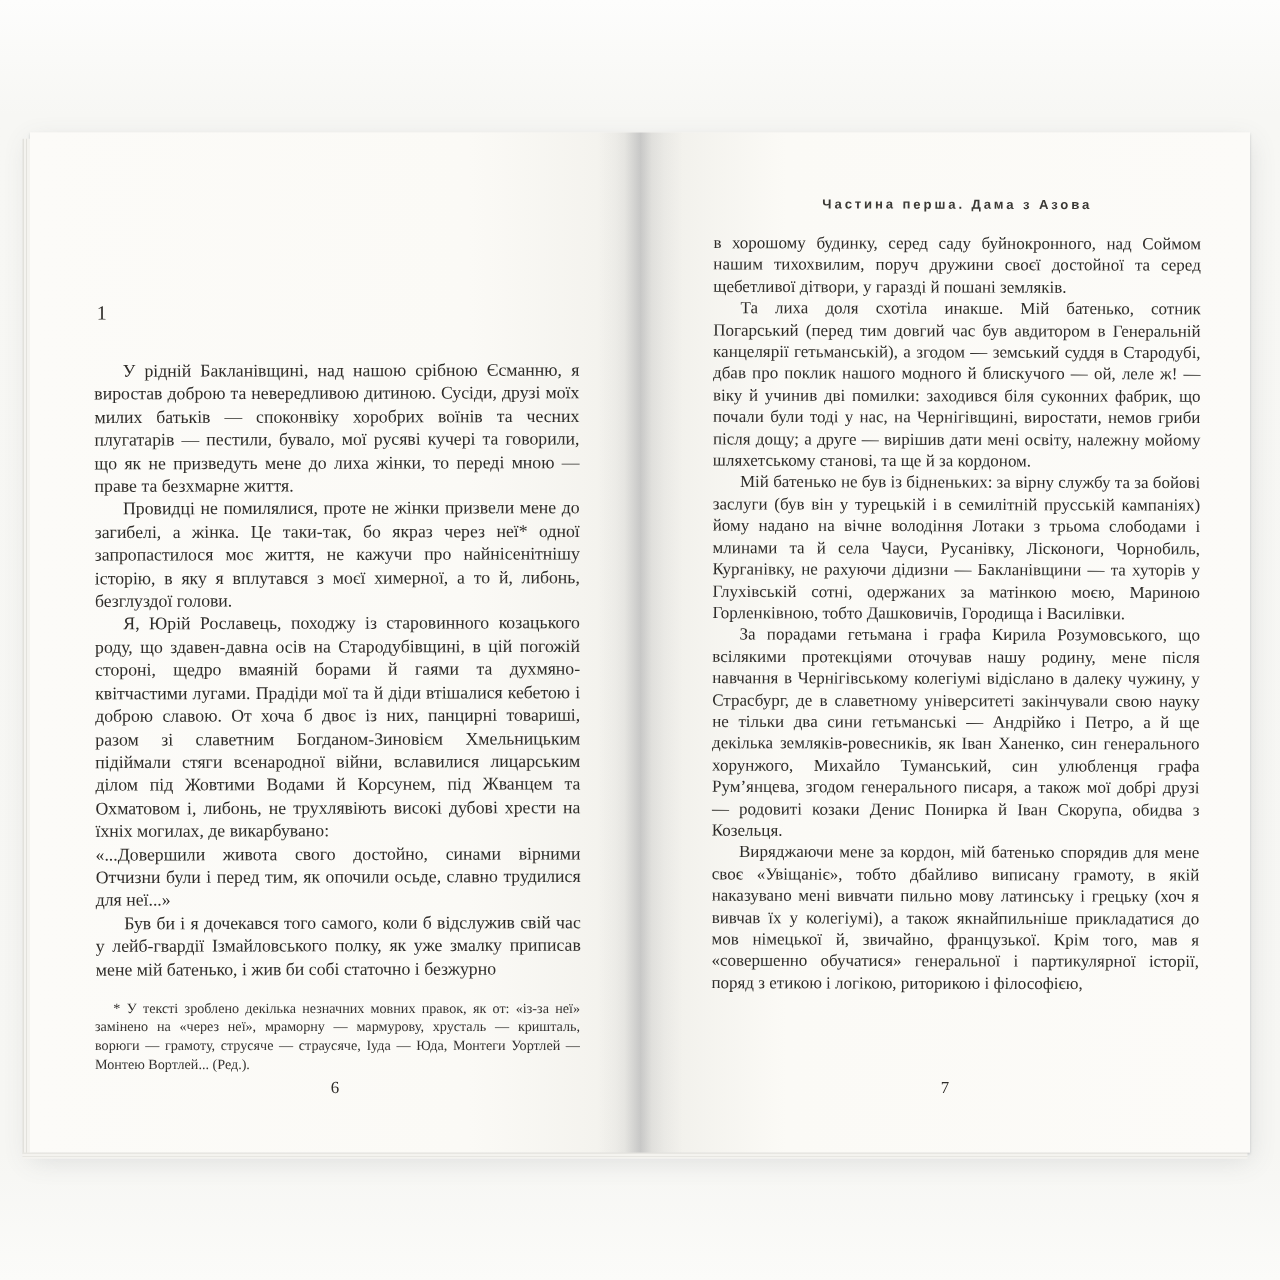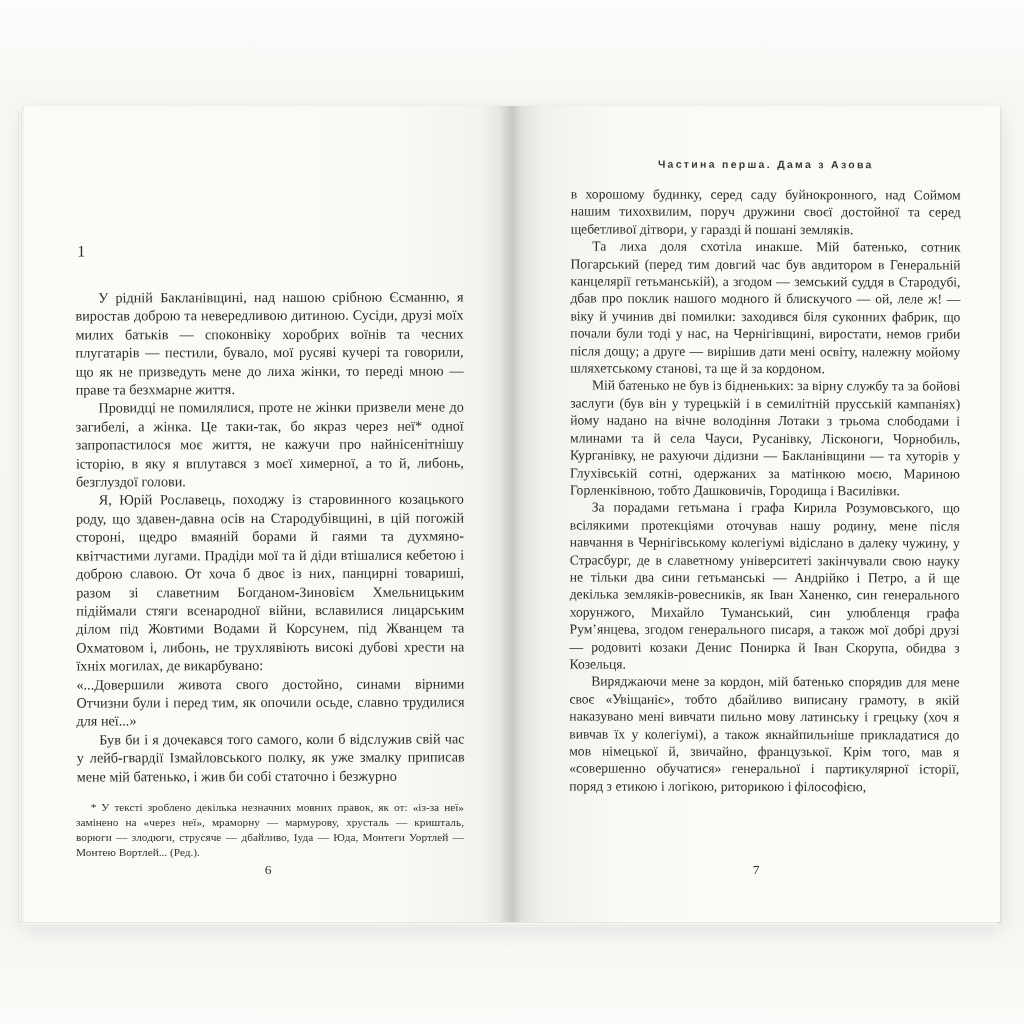--- a/index.html
+++ b/index.html
@@ -112,21 +112,21 @@
 
     <div class="page page-left">
       <div class="text-block text-left">
         <div class="chapter-number">1</div>
         <p class="para indent">У рідній Бакланівщині, над нашою срібною Єсманню, я виростав доброю та невередливою дитиною. Сусіди, друзі моїх милих батьків — споконвіку хоробрих воїнів та чесних плугатарів — пестили, бувало, мої русяві кучері та говорили, що як не призведуть мене до лиха жінки, то переді мною — праве та безхмарне життя.</p>
         <p class="para indent">Провидці не помилялися, проте не жінки призвели мене до загибелі, а жінка. Це таки-так, бо якраз через неї* одної запропастилося моє життя, не кажучи про найнісенітнішу історію, в яку я вплутався з моєї химерної, а то й, либонь, безглуздої голови.</p>
         <p class="para indent">Я, Юрій Рославець, походжу із старовинного козацького роду, що здавен-давна осів на Стародубівщині, в цій погожій стороні, щедро вмаяній борами й гаями та духмяно-квітчастими лугами. Прадіди мої та й діди втішалися кебетою і доброю славою. От хоча б двоє із них, панцирні товариші, разом зі славетним Богданом-Зиновієм Хмельницьким підіймали стяги всенародної війни, вславилися лицарським ділом під Жовтими Водами й Корсунем, під Жванцем та Охматовом і, либонь, не трухлявіють високі дубові хрести на їхніх могилах, де викарбувано:</p>
         <p class="para noindent">«...Довершили живота свого достойно, синами вірними Отчизни були і перед тим, як опочили осьде, славно трудилися для неї...»</p>
         <p class="para indent">Був би і я дочекався того самого, коли б відслужив свій час у лейб-гвардії Ізмайловського полку, як уже змалку приписав мене мій батенько, і жив би собі статочно і безжурно</p>
       </div>
-      <div class="footnote">* У тексті зроблено декілька незначних мовних правок, як от: «із-за неї» замінено на «через неї», мраморну — мармурову, хрусталь — кришталь, ворюги — злодюги, струсяче — дбайливо, Іуда — Юда, Монтеги Уортлей — Монтею Вортлей... (Ред.).</div>
+      <div class="footnote">* У тексті зроблено декілька незначних мовних правок, як от: «із-за неї» замінено на «через неї», мраморну — мармурову, хрусталь — кришталь, ворюги — грамоту, струсяче — страусяче, Іуда — Юда, Монтеги Уортлей — Монтею Вортлей... (Ред.).</div>
       <div class="page-number">6</div>
     </div>
 
     <div class="page page-right">
       <div class="text-block text-right">
         <div class="running-header">Частина перша. Дама з Азова</div>
         <p class="para noindent">в хорошому будинку, серед саду буйнокронного, над Соймом нашим тихохвилим, поруч дружини своєї достойної та серед щебетливої дітвори, у гаразді й пошані земляків.</p>
         <p class="para indent">Та лиха доля схотіла инакше. Мій батенько, сотник Погарський (перед тим довгий час був авдитором в Генеральній канцелярії гетьманській), а згодом — земський суддя в Стародубі, дбав про поклик нашого модного й блискучого — ой, леле ж! — віку й учинив дві помилки: заходився біля суконних фабрик, що почали були тоді у нас, на Чернігівщині, виростати, немов гриби після дощу; а друге — вирішив дати мені освіту, належну мойому шляхетському станові, та ще й за кордоном.</p>
         <p class="para indent">Мій батенько не був із бідненьких: за вірну службу та за бойові заслуги (був він у турецькій і в семилітній прусській кампаніях) йому надано на вічне володіння Лотаки з трьома слободами і млинами та й села Чауси, Русанівку, Лісконоги, Чорнобиль, Курганівку, не рахуючи дідизни — Бакланівщини — та хуторів у Глухівській сотні, одержаних за матінкою моєю, Мариною Горленківною, тобто Дашковичів, Городища і Василівки.</p>
         <p class="para indent">За порадами гетьмана і графа Кирила Розумовського, що всілякими протекціями оточував нашу родину, мене після навчання в Чернігівському колегіумі відіслано в далеку чужину, у Страсбург, де в славетному університеті закінчували свою науку не тільки два сини гетьманські — Андрійко і Петро, а й ще декілька земляків-ровесників, як Іван Ханенко, син генерального хорунжого, Михайло Туманський, син улюбленця графа Рум’янцева, згодом генерального писаря, а також мої добрі друзі — родовиті козаки Денис Понирка й Іван Скорупа, обидва з Козельця.</p>

